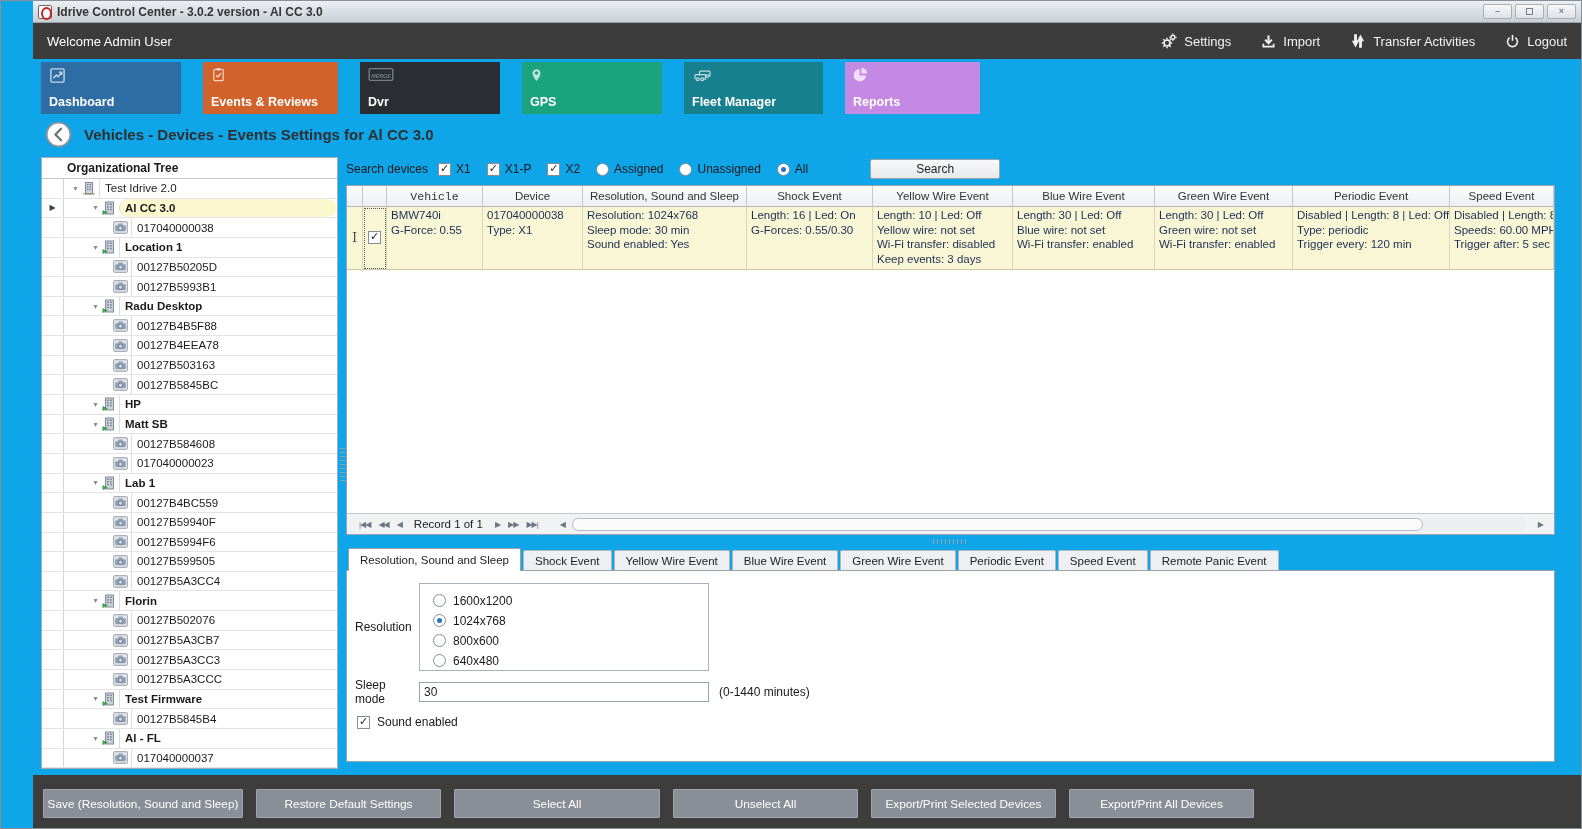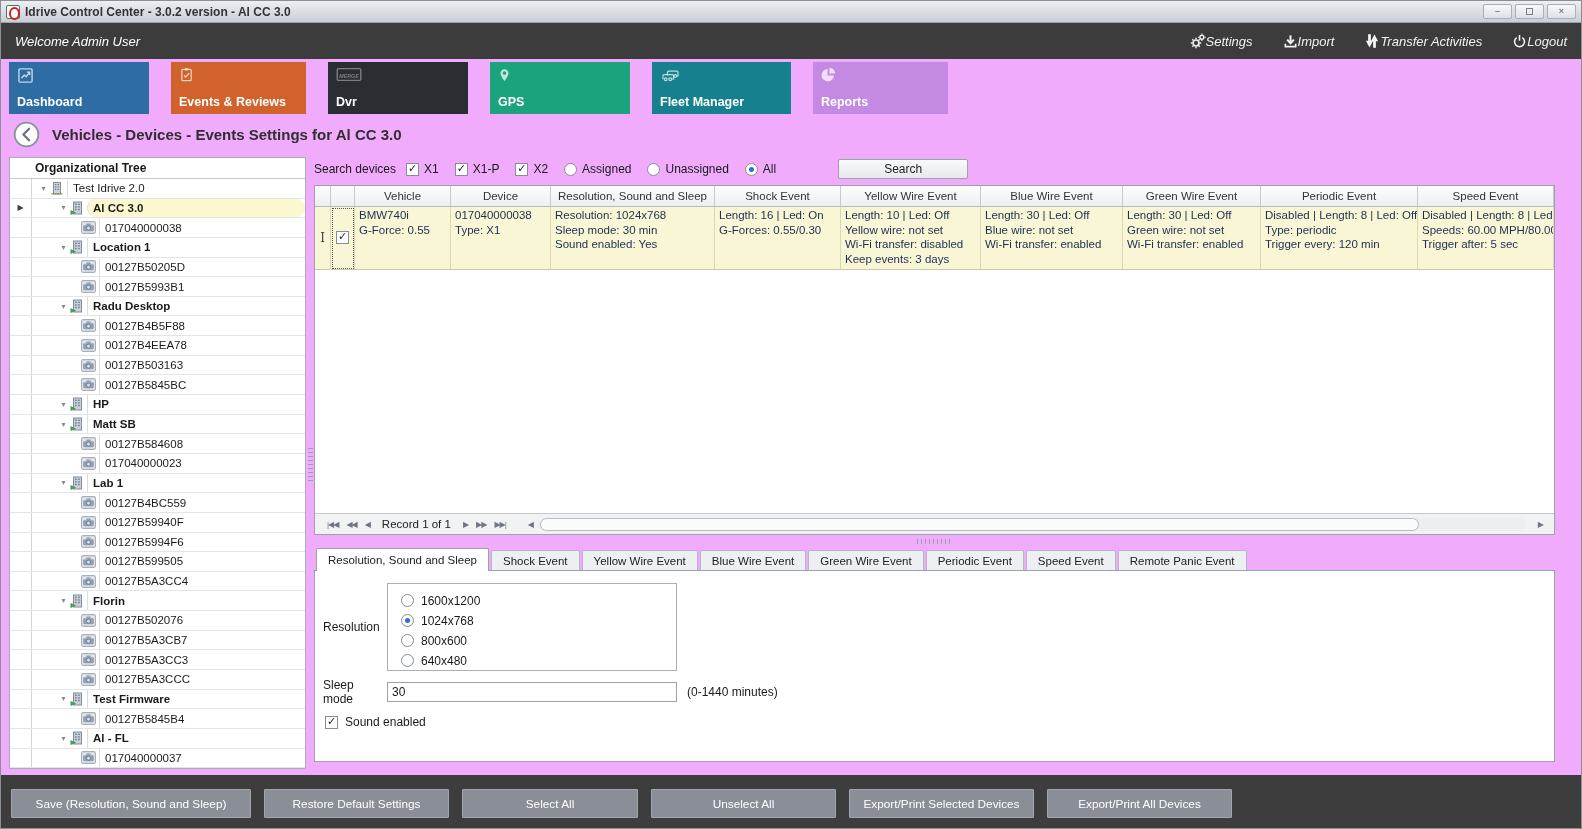--- a/index.html
+++ b/index.html
@@ -1,33 +1,33 @@
 <!DOCTYPE html>
 <html><head>
 <meta charset="utf-8">
 <style>
   * { margin:0; padding:0; box-sizing:border-box; cursor:default; }
   html,body { background:#555; }
   body { font-family:"Liberation Sans","DejaVu Sans",sans-serif; }
-  .app { width:1582px; height:829px; background:#f0abfc; position:relative; overflow:hidden; border:1px solid #8a8f96; }
+  .app { width:1582px; height:829px; background:#0ea5e9; position:relative; overflow:hidden; border:1px solid #8a8f96;padding-left:32px; }
 
   
   .titlebar { height:22px; background:linear-gradient(#eceff3,#c9ced6); border-bottom:1px solid #9aa2ac; display:flex; align-items:center; padding:0 5px; }
   .app-icon { width:14px; height:14px; background:#fff; border:1px solid #666; border-radius:2px; margin-right:5px; position:relative; }
   .app-icon::after { content:""; position:absolute; left:2px; top:1px; width:7px; height:9px; border:2px solid #cc1f1f; border-radius:50%; }
   .win-title { font-size:12px; font-weight:bold; color:#333; }
   .win-btns { margin-left:auto; display:flex; gap:3px; }
   .win-btn { width:29px; height:15px; background:linear-gradient(#f7f8fa,#dde1e6); border:1px solid #a8aeb6; border-radius:2px; display:flex; align-items:center; justify-content:center; font-size:9px; font-weight:bold; color:#787f88; line-height:1; }
   .win-btn .maxbox { width:7px; height:7px; border:1.5px solid #787f88; display:inline-block; }
 
   
-  .topbar { height:36px; background:#3c3c3c; display:flex; align-items:center; padding:0 14px; color:#fff;font-style:italic; }
+  .topbar { height:36px; background:#3c3c3c; display:flex; align-items:center; padding:0 14px; color:#fff; }
   .welcome { font-size:13px; }
   .tb-actions { margin-left:auto; display:flex; align-items:center; }
-  .tb-action { display:flex; align-items:center; margin-left:30px; font-size:13px; color:#f2f2f2; }
+  .tb-action { display:flex; align-items:center; gap:7px; margin-left:30px; font-size:13px; color:#f2f2f2; }
   .tb-action svg { display:block; }
 
   
   .tiles { height:56px; padding:3px 0 0 8px; display:flex; gap:22px; }
   .tile { height:52px; position:relative; color:#fff; }
   .tile .t-ic { position:absolute; left:8px; top:5px; opacity:.85; }
   .tile .t-lb { position:absolute; left:8px; bottom:5px; font-size:12.5px; font-weight:bold; }
 
   
   .crumb { height:38px; display:flex; align-items:center; padding-left:12px; gap:12px; }
@@ -792,21 +792,21 @@
             <span class="rb sel"></span>
             <span>All</span>
           </span>
           <div class="search-btn">Search</div>
         </div>
 
       <div class="grid">
         <div class="g-header" id="gridHeader">
             <div class="g-hcell" style="width: 16px;"></div>
             <div class="g-hcell" style="width: 24px;"></div>
-            <div class="g-hcell" style="width: 96px;">Vehicle</div>
+            <div class="g-hcell" style="width: 96px; font-family: Liberation Mono, monospace;">Vehicle</div>
             <div class="g-hcell" style="width: 100px;">Device</div>
             <div class="g-hcell" style="width: 164px;">Resolution, Sound and Sleep</div>
             <div class="g-hcell" style="width: 126px;">Shock Event</div>
             <div class="g-hcell" style="width: 140px;">Yellow Wire Event</div>
             <div class="g-hcell" style="width: 142px;">Blue Wire Event</div>
             <div class="g-hcell" style="width: 138px;">Green Wire Event</div>
             <div class="g-hcell" style="width: 157px;">Periodic Event</div>
             <div class="g-hcell" style="width: 140px; flex: 1 1 0%;">Speed Event</div>
           </div>
         <div class="g-row" id="gridRow">
@@ -903,21 +903,21 @@
           <span class="cb">
               <span class="chk">✓</span>
             </span>
           <span>Sound enabled</span>
         </div>
       </div>
     </div>
   </div>
 
   <div class="footer" id="footer">
-      <div class="f-btn" style="width: 240px;">Save (Resolution, Sound and Sleep)</div>
+      <div class="f-btn" style="width: 200px;">Save (Resolution, Sound and Sleep)</div>
       <div class="f-btn" style="width: 185px;">Restore Default Settings</div>
-      <div class="f-btn" style="width: 176px;">Select All</div>
+      <div class="f-btn" style="width: 206px;">Select All</div>
       <div class="f-btn" style="width: 185px;">Unselect All</div>
       <div class="f-btn" style="width: 185px;">Export/Print Selected Devices</div>
       <div class="f-btn" style="width: 185px;">Export/Print All Devices</div>
     </div>
 
 </div>
 
 </body></html>

